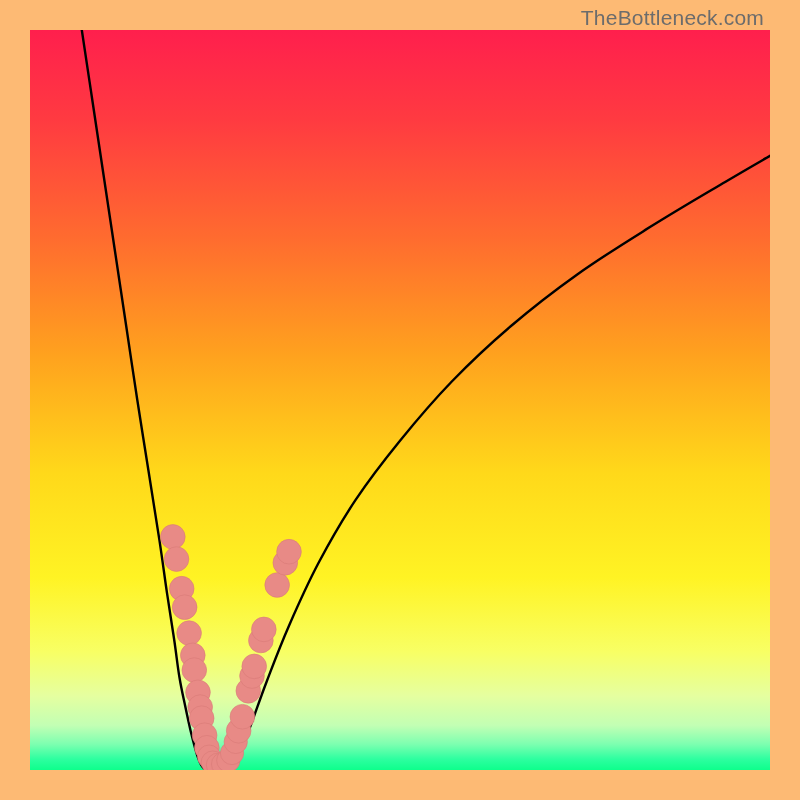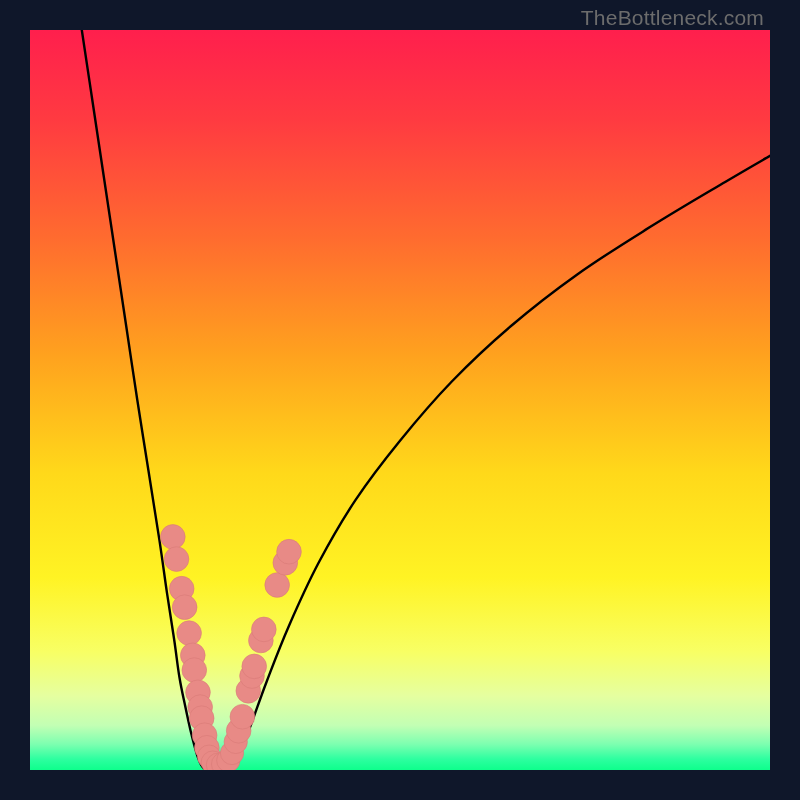--- a/index.html
+++ b/index.html
@@ -8,21 +8,21 @@
     width: 800px;
     height: 800px;
     overflow: hidden;
     background: #000;
     font-family: Arial, Helvetica, sans-serif;
   }
   .frame {
     position: absolute;
     left: 0; top: 0;
     width: 800px; height: 800px;
-    background: #0f172a;
+    background: #fdba74;
   }
   .plot-area {
     position: absolute;
     left: 30px; top: 30px;
     width: 740px; height: 740px;
     overflow: hidden;
   }
   .gradient {
     position: absolute;
     inset: 0;

